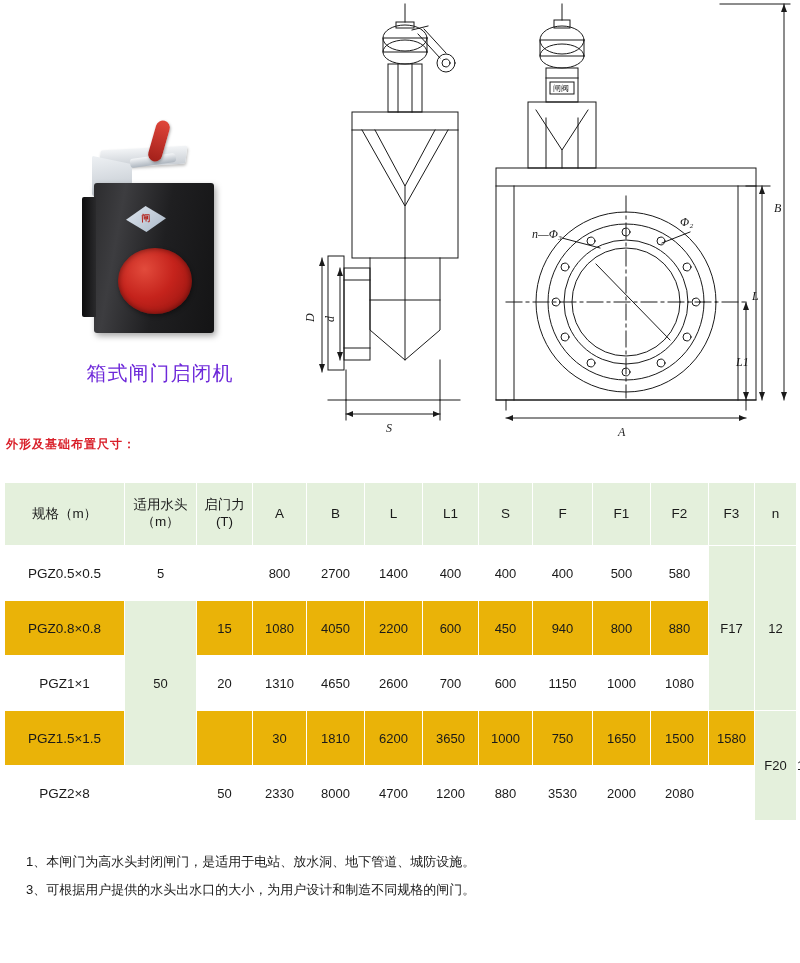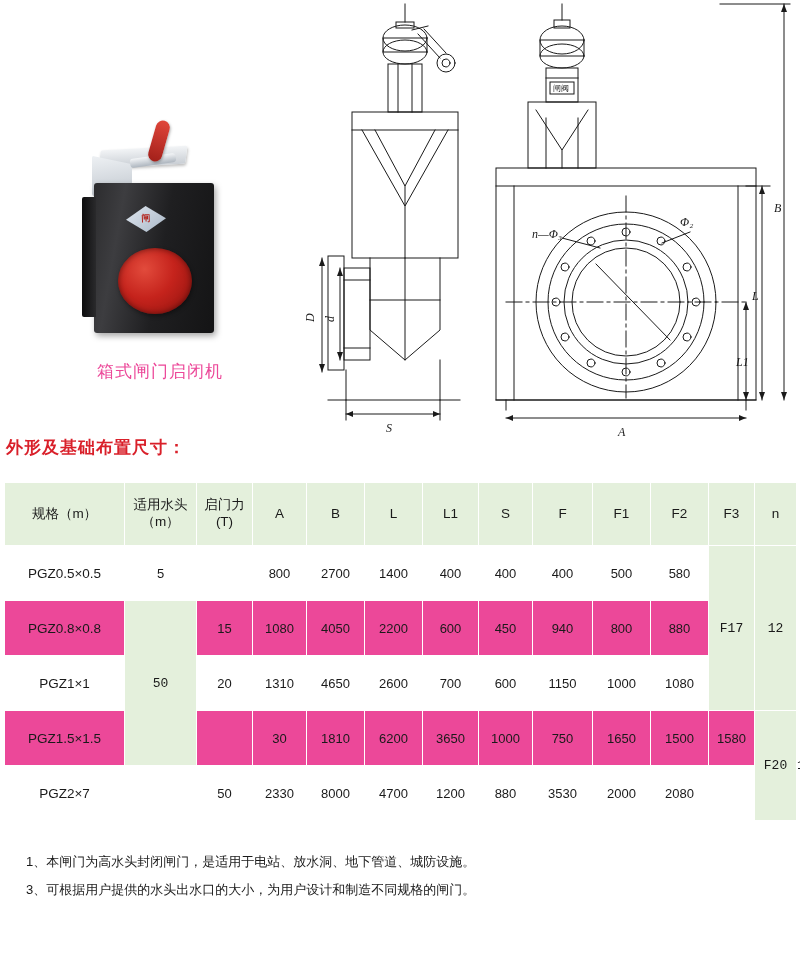--- a/index.html
+++ b/index.html
@@ -116,41 +116,41 @@
     background: linear-gradient(180deg,#f3f5f7,#aeb6bf);
     transform: rotate(-8deg);
     border-radius:3px;
   }
   .photo-caption {
     position: absolute;
     left: 0;
     top: 302px;
     width: 200px;
     text-align: center;
-    font-size: 17px;
+    font-size: 20px;
     letter-spacing: 1px;
-    color: #ec4899;
+    color: #6d28d9;
   }
 
   
   .drawing {
     position: absolute;
     left: 300px;
     top: 0;
     width: 500px;
     height: 440px;
   }
   .drawing svg { display: block; }
 
   
   .section-title {
     position: absolute;
     left: 6px;
     top: 436px;
-    font-size: 17px;
+    font-size: 12px;
     font-weight: bold;
     color: #d9202a;
     letter-spacing: 1px;
   }
 
   
   .table-wrap {
     position: absolute;
     left: 4px;
     top: 482px;
@@ -174,24 +174,24 @@
     background: #e4f0dc;
     font-size: 13.5px;
     line-height: 1.25;
   }
   table.spec tbody td {
     height: 54px;
     background: #ffffff;
     margin-top: 32px;
   }
   table.spec tbody tr.tinted td {
-    background: #ec4899;
+    background: #eab308;
   }
   td.col-spec { text-align: center; font-size: 13.5px; }
-  td.shade-cell { background: #e4f0dc !important; font-family: Liberation Mono, monospace; }
+  td.shade-cell { background: #e4f0dc !important; }
 
   
   .notes {
     position: absolute;
     left: 26px;
     top: 848px;
     width: 748px;
     font-size: 13px;
     line-height: 28px;
     color: #1a1a1a;
@@ -451,21 +451,21 @@
         <td>1000</td>
         <td>750</td>
         <td>1650</td>
         <td>1500</td>
         <td>1580</td>
         <td rowspan="2" class="shade-cell">F20</td>
         <td rowspan="2" class="shade-cell">16</td>
       </tr>
 
       <tr>
-        <td class="col-spec">PGZ2×7</td>
+        <td class="col-spec">PGZ2×8</td>
         <td></td>
         <td>50</td>
         <td>2330</td>
         <td>8000</td>
         <td>4700</td>
         <td>1200</td>
         <td>880</td>
         <td>3530</td>
         <td>2000</td>
         <td>2080</td>

